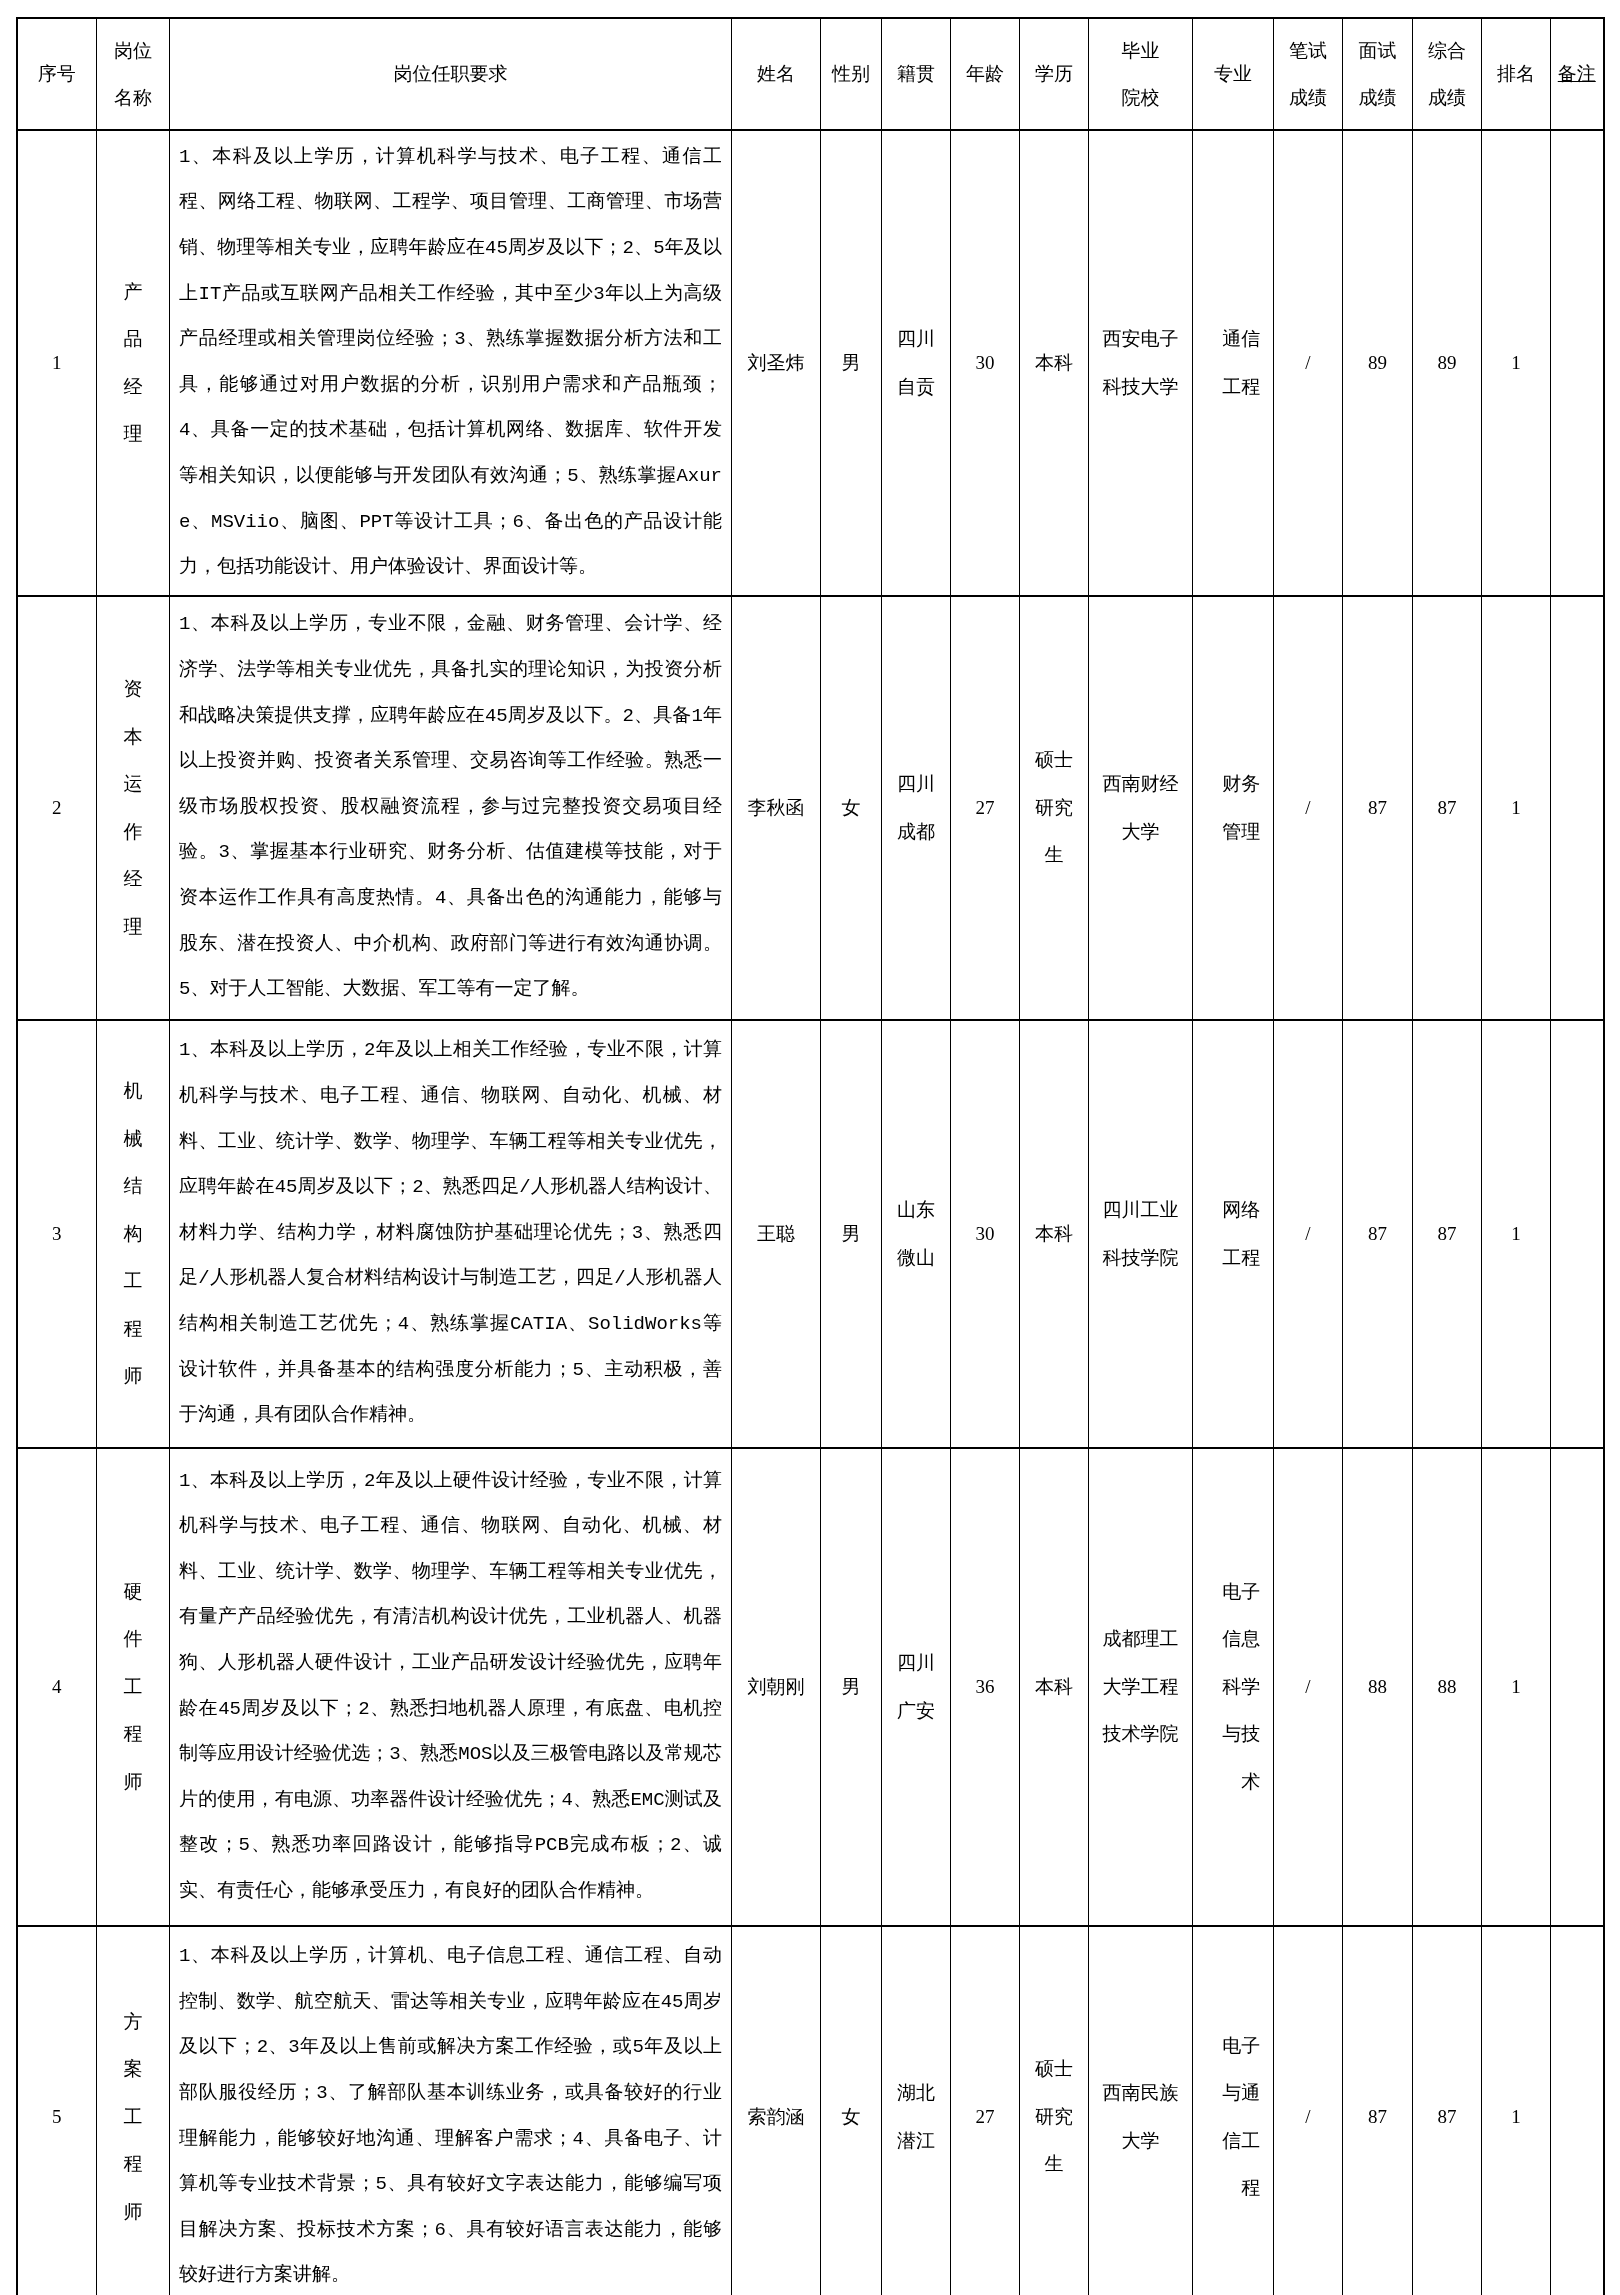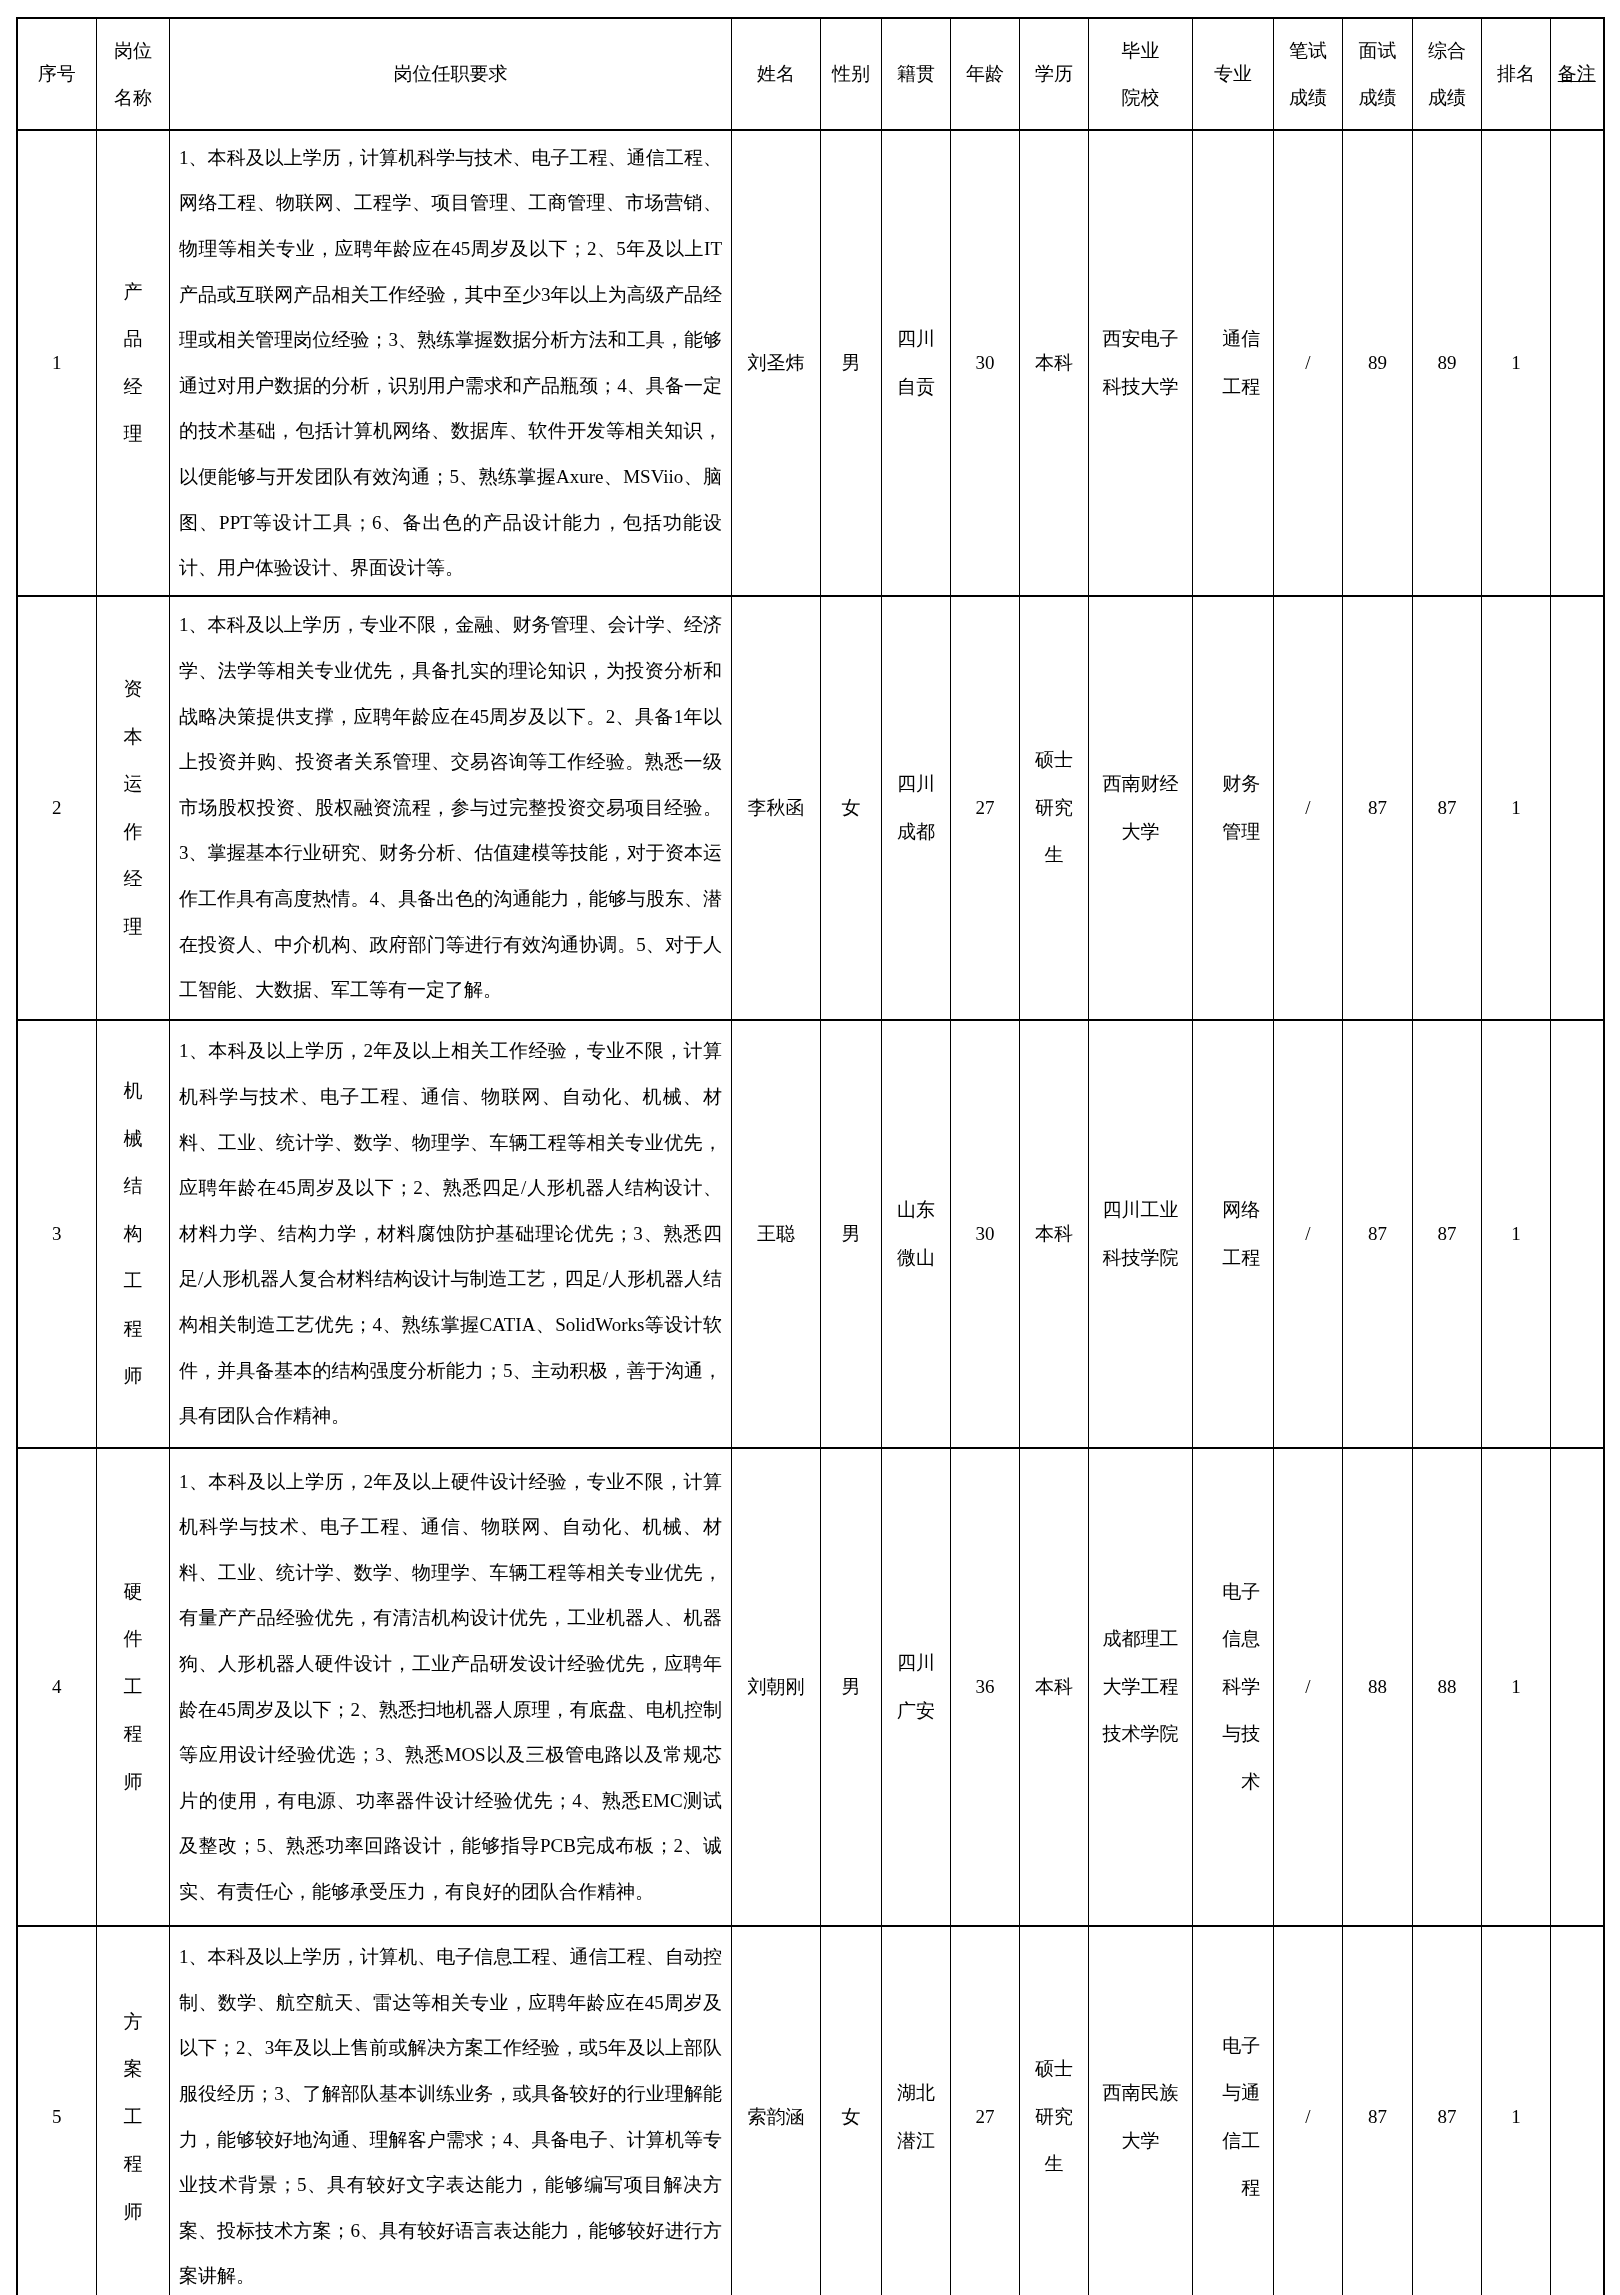--- a/index.html
+++ b/index.html
@@ -37,20 +37,21 @@
   th.hdr-school   { padding: 0 24px; }
   th.hdr-remark   { padding: 0 2.5px; text-decoration: underline; }
   td.col-position { padding: 0 18px; }
   td.col-major    { padding: 0 12.7px; text-align: right; }
   td.col-req {
     text-align: justify;
     text-align-last: left;
     line-height: 2.4;
     padding: 3.8px 9px;
     word-break: break-all;
+    font-family: Liberation Mono, monospace;
   }
   tr.hdr-row  { height: 112px; }
   tr.row-1 { height: 446px; }
   tr.row-2 { height: 424px; }
   tr.row-3 { height: 428px; }
   tr.row-4 { height: 478px; }
   tr.row-5 { height: 382px; }
 </style>
 </head>
 <body>

